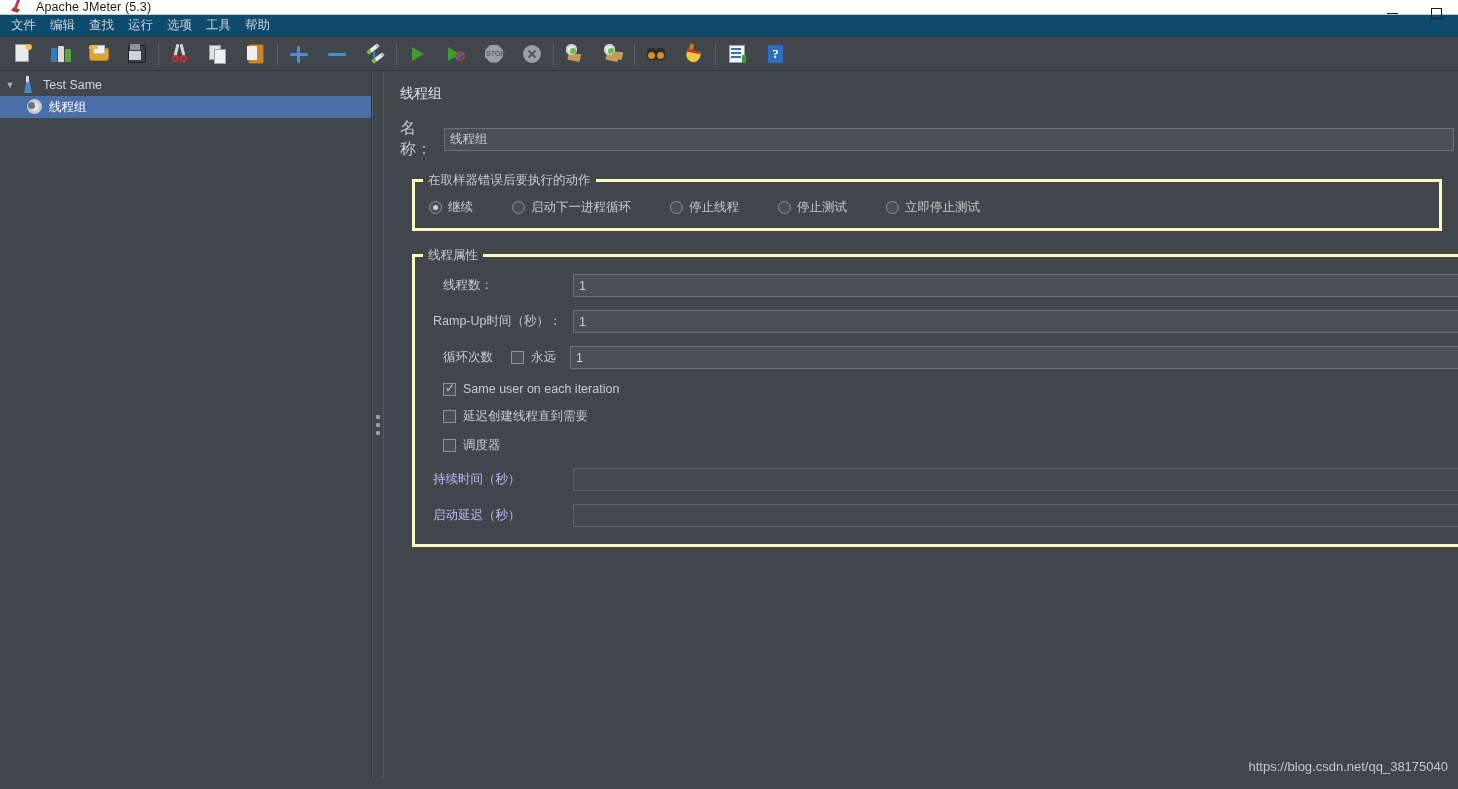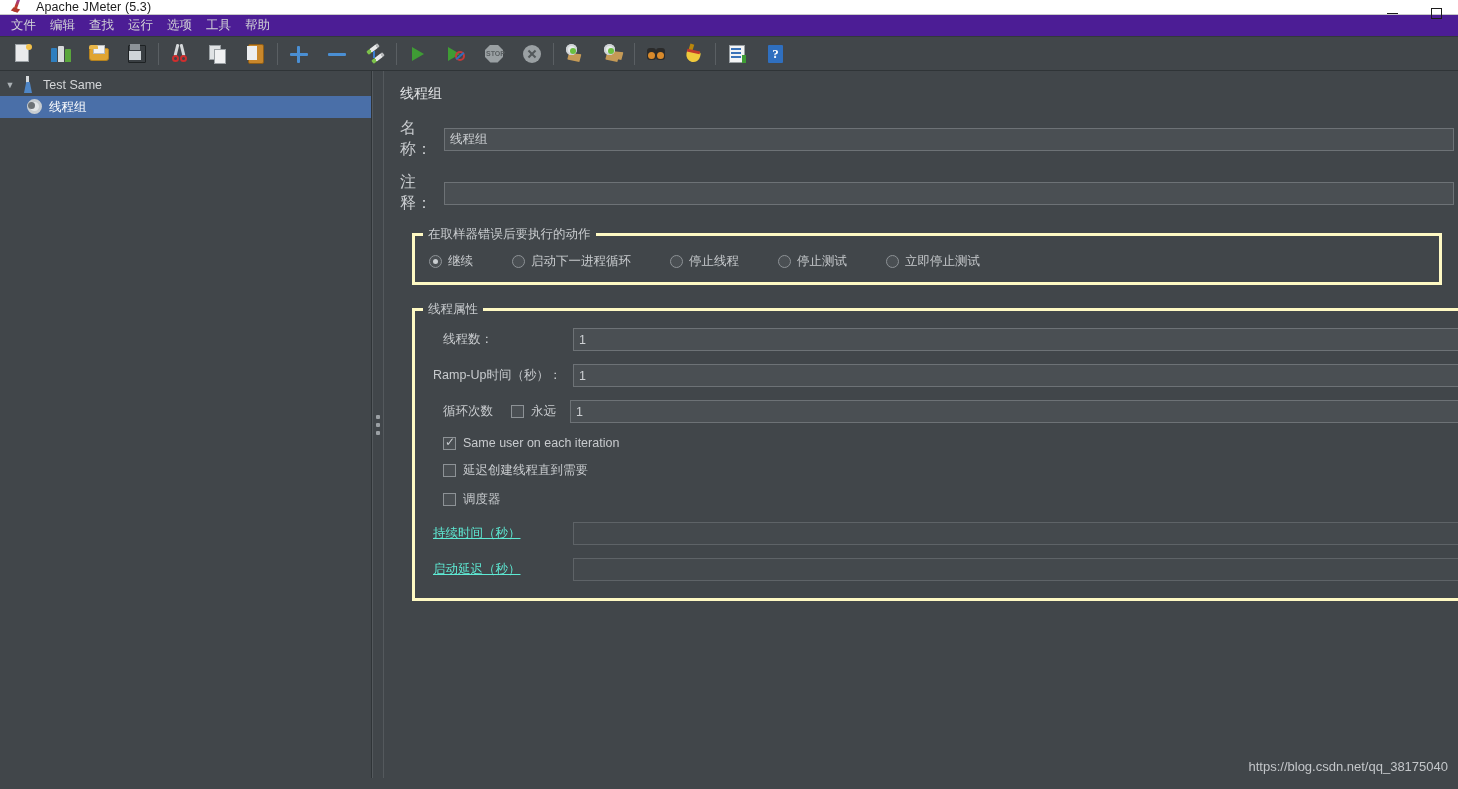--- a/index.html
+++ b/index.html
@@ -43,21 +43,21 @@
   .win-btn {
     width: 44px; height: 26px; display: flex; align-items: center; justify-content: center;
     color: #1c1c1c;
   }
   .win-btn .min-glyph { width: 11px; height: 1px; background: #1c1c1c; display:block; }
   .win-btn .max-glyph { width: 11px; height: 11px; border: 1px solid #1c1c1c; display:block; }
 
   
   .menubar {
     height: 22px; width: 100%;
-    background: #4c1d95;
+    background: #0c4a6e;
     display: flex; align-items: center;
     padding-left: 4px;
     border-bottom: 1px solid #33383c;
   }
   .menu-item {
     font-size: 12.5px; color: #d2d4d6;
     padding: 2px 7px;
     cursor: default;
   }
 
@@ -215,21 +215,21 @@
     width: 13px; height: 13px; border: 1px solid #8d9296; background: #4a4f53;
     position: relative; flex: 0 0 13px;
   }
   .cb.on::after {
     content:'✓'; position:absolute; left:1px; top:-3px; font-size: 12px;
     color: #c9cdd0; line-height: 14px;
   }
   .cb-lbl { font-size: 12.5px; color: #c8cbce; margin-left: 7px; }
   .cb-row { display: flex; align-items: center; margin-bottom: 12px; padding-left: 18px; }
 
-  .prop-lbl.disabled, .cb-lbl.disabled { color: #5eead4; text-decoration: underline; }
+  .prop-lbl.disabled, .cb-lbl.disabled { color: #c4b5fd; }
   .txt.disabled { background: #44494d; border-color: #5e6367; color: #8b9094; }
 
   .watermark {
     position: absolute; right: 10px; bottom: 4px;
     font-size: 13px; color: #c3c6c9;
   }
 </style>
 </head>
 <body>
 
@@ -468,24 +468,20 @@
 
   <div class="content">
 
     <div class="panel-title">线程组</div>
 
     <div class="row">
       <div class="lbl lbl-name">名称：</div>
       <input class="txt" style="width: 1010px;" value="线程组">
     </div>
 
-    <div class="row">
-      <div class="lbl lbl-name">注释：</div>
-      <input class="txt" style="width: 1010px;" value="">
-    </div>
 
     <fieldset class="group">
       <legend>在取样器错误后要执行的动作</legend>
       <div class="radios">
         <div class="radio-item">
           <div class="radio on"></div>
           <div class="radio-lbl">继续</div>
         </div>
         <div class="radio-item">
           <div class="radio"></div>

